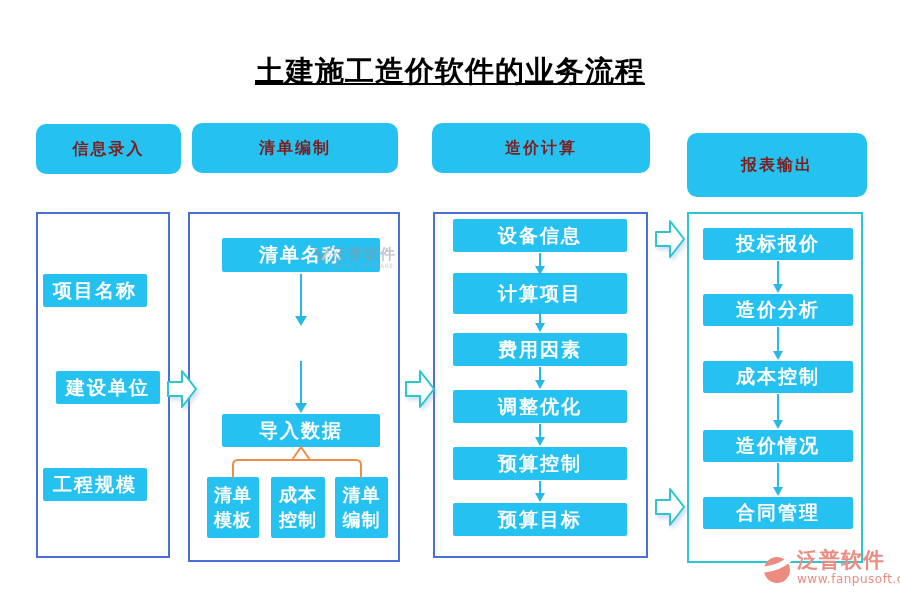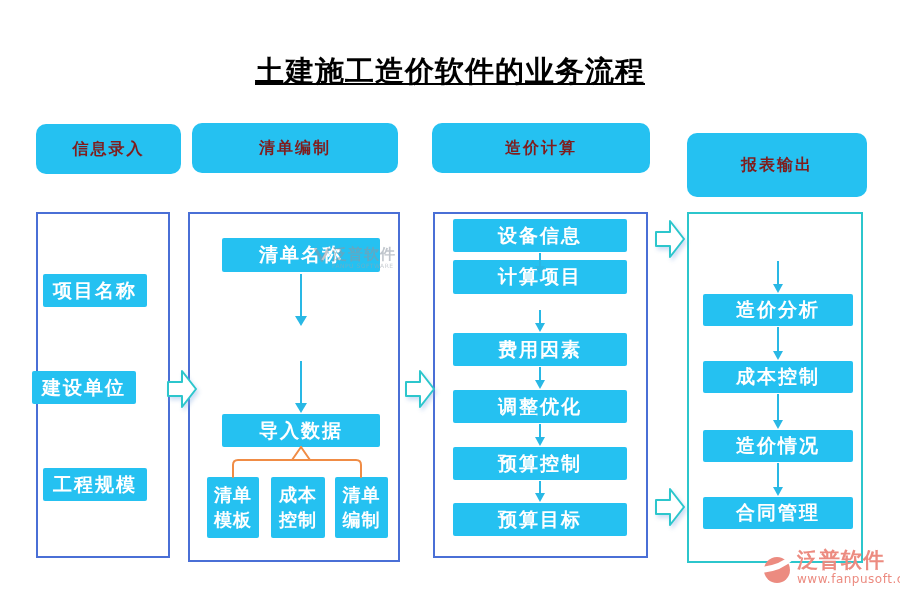--- a/index.html
+++ b/index.html
@@ -39,36 +39,37 @@
   <div class="hdr" style="left:192px;top:123px;width:206px;height:50px">清单编制</div>
   <div class="hdr" style="left:432px;top:123px;width:218px;height:50px">造价计算</div>
   <div class="hdr" style="left:687px;top:133px;width:180px;height:64px">报表输出</div>
 
   <div class="frame" style="left:36px;top:212px;width:134px;height:346px"></div>
   <div class="frame" style="left:188px;top:212px;width:212px;height:350px"></div>
   <div class="frame" style="left:433px;top:212px;width:215px;height:346px"></div>
   <div class="frame teal" style="left:687px;top:212px;width:176px;height:351px"></div>
 
   <div class="box" style="left:43px;top:274px;width:104px;height:33px">项目名称</div>
-  <div class="box" style="left:32px;top:371px;width:104px;height:33px">建设单位</div>
+  <div class="box" style="left:56px;top:371px;width:104px;height:33px">建设单位</div>
   <div class="box" style="left:43px;top:468px;width:104px;height:33px">工程规模</div>
 
   <div class="box" style="left:222px;top:238px;width:158px;height:34px">清单名称</div>
   <div class="box" style="left:222px;top:414px;width:158px;height:33px">导入数据</div>
   <div class="box small" style="left:207px;top:477px;width:52px;height:61px">清单模板</div>
   <div class="box small" style="left:271px;top:477px;width:54px;height:61px">成本控制</div>
   <div class="box small" style="left:335px;top:477px;width:53px;height:61px">清单编制</div>
 
   <div class="box" style="left:453px;top:219px;width:174px;height:33px">设备信息</div>
-  <div class="box" style="left:453px;top:260px;width:174px;height:34px">计算项目</div>
+  <div class="box" style="left:453px;top:273px;width:174px;height:41px">计算项目</div>
   <div class="box" style="left:453px;top:333px;width:174px;height:33px">费用因素</div>
   <div class="box" style="left:453px;top:390px;width:174px;height:33px">调整优化</div>
   <div class="box" style="left:453px;top:447px;width:174px;height:33px">预算控制</div>
   <div class="box" style="left:453px;top:503px;width:174px;height:33px">预算目标</div>
 
+  <div class="box" style="left:703px;top:228px;width:150px;height:32px">投标报价</div>
   <div class="box" style="left:703px;top:294px;width:150px;height:32px">造价分析</div>
   <div class="box" style="left:703px;top:361px;width:150px;height:32px">成本控制</div>
   <div class="box" style="left:703px;top:430px;width:150px;height:32px">造价情况</div>
   <div class="box" style="left:703px;top:497px;width:150px;height:32px">合同管理</div>
 
   <svg class="overlay" width="900" height="600" viewBox="0 0 900 600">
 
     <g stroke="var(--arrow)" stroke-width="2" fill="var(--arrow)">
       <g>
         <line x1="301" y1="274" x2="301" y2="317"></line>

